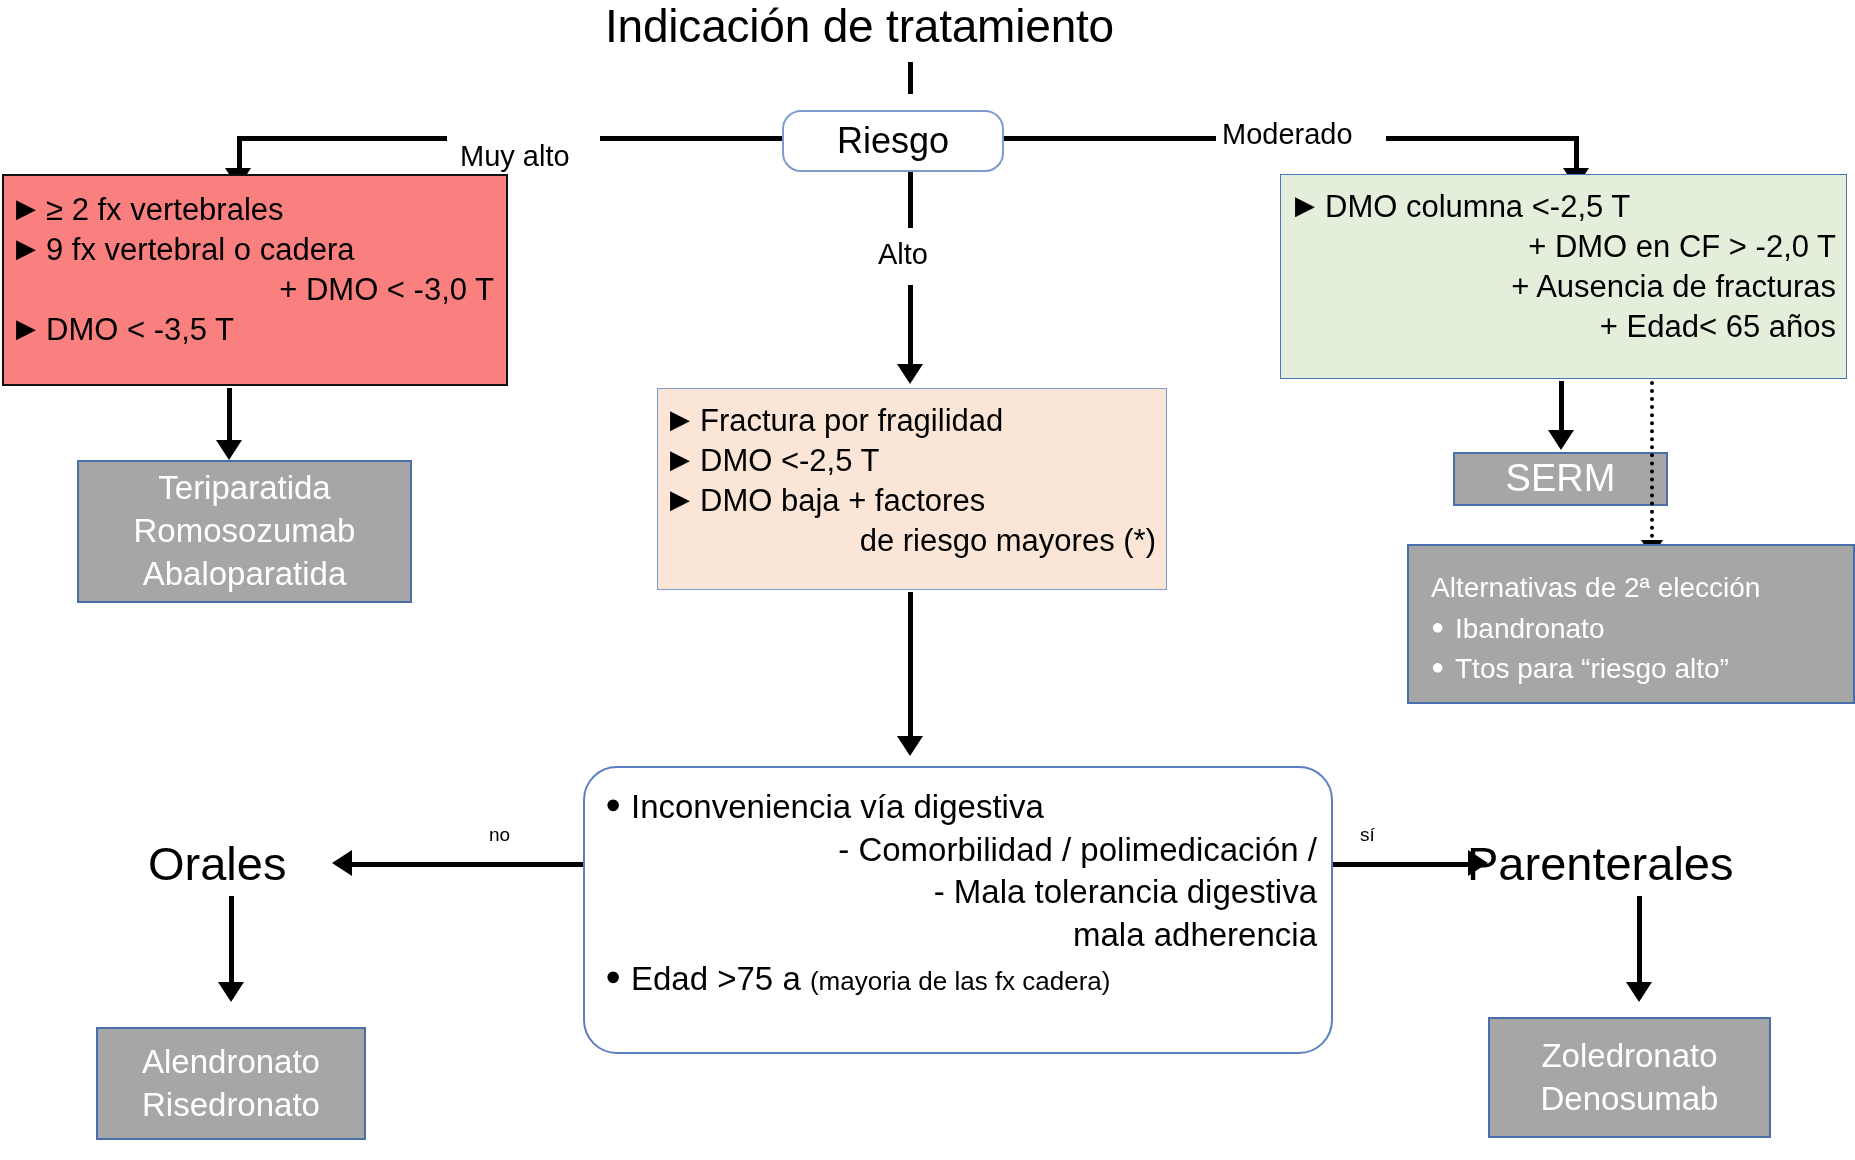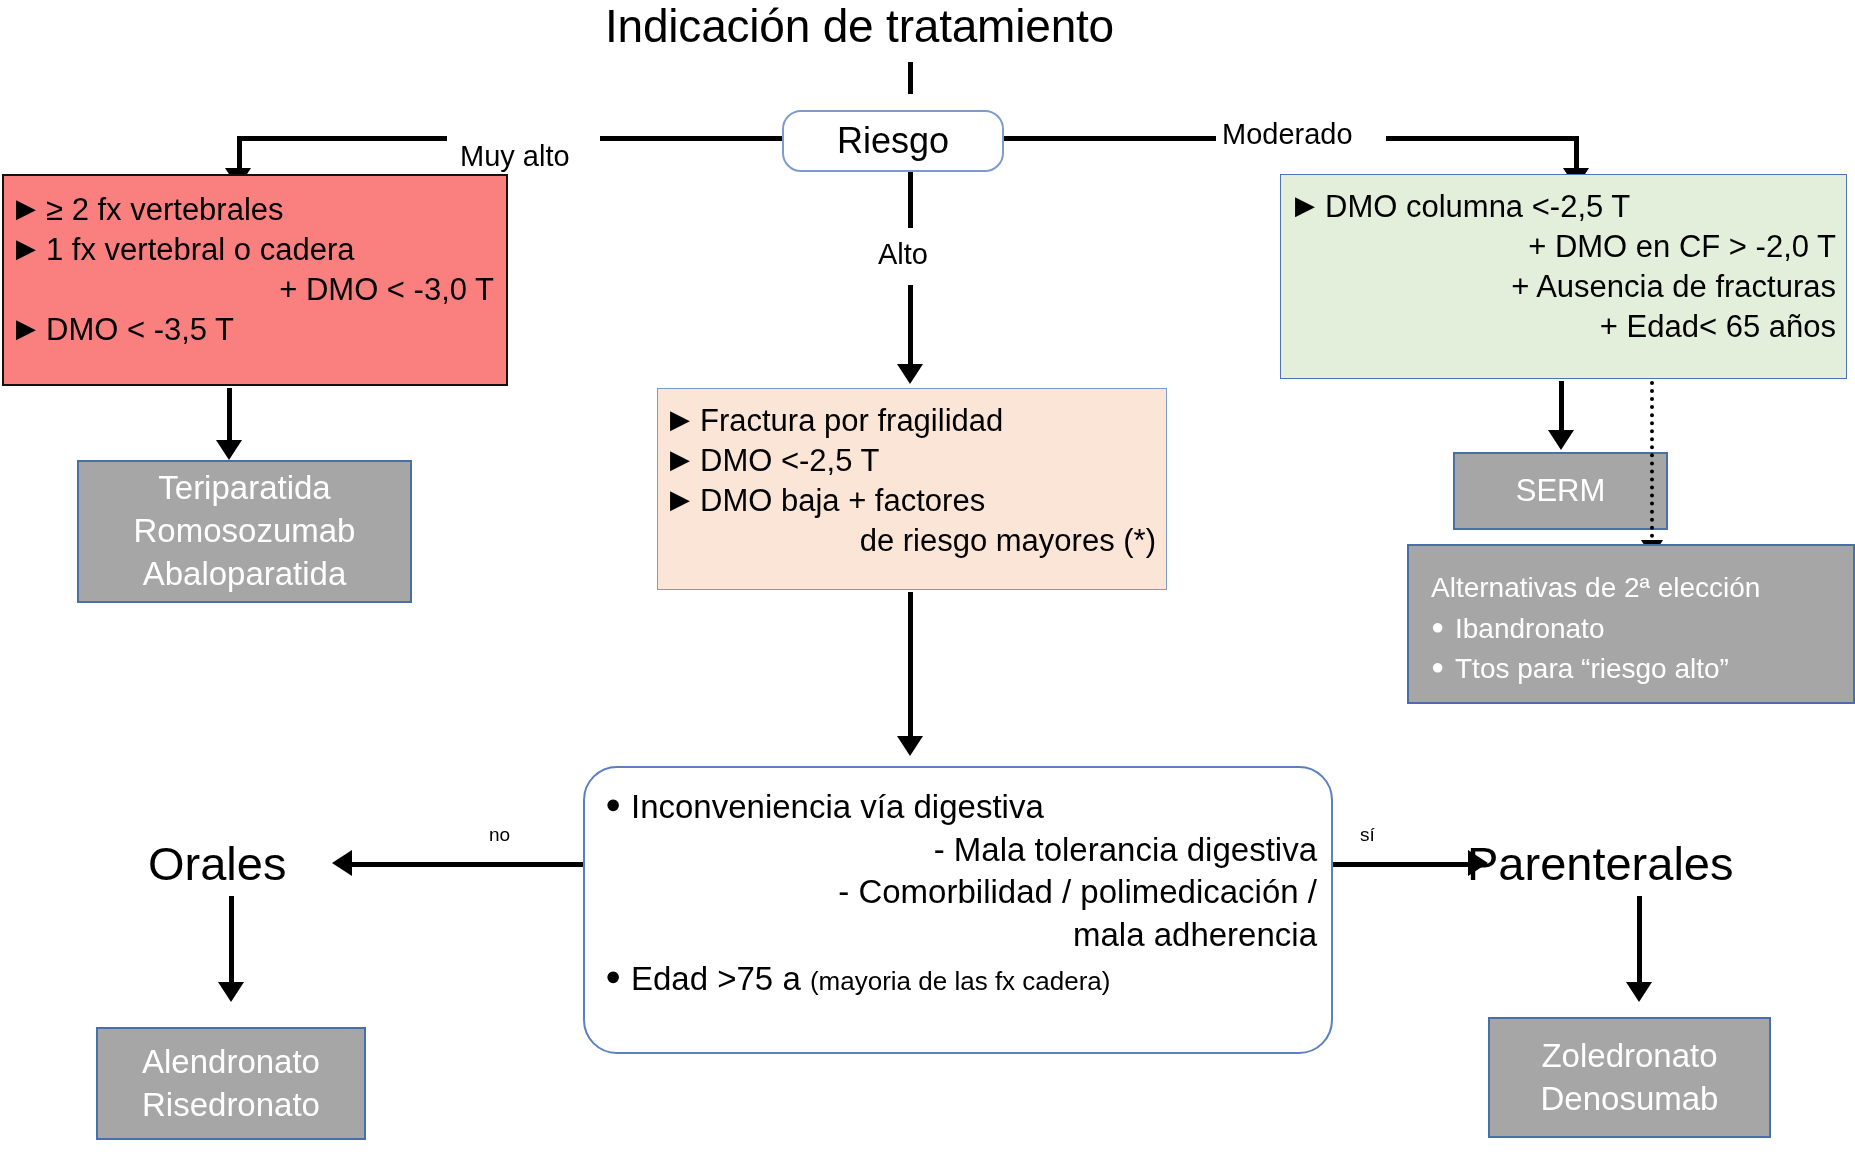--- a/index.html
+++ b/index.html
@@ -158,21 +158,21 @@
   <div class="abs arrow-down" style="left:225px; top:168px;"></div>
 
   <div class="abs box box-red" style="left:2px; top:174px; width:506px; height:212px; padding:14px 12px 0 12px;">
     <div class="brow">
       <span class="tri">▶</span>
       <span class="btxt">≥ 2 fx vertebrales</span>
     </div>
     <div class="brow">
       <span class="tri">▶</span>
       <span class="btxt">
-        <span>1 fx vertebral o cadera</span>
+        <span>9 fx vertebral o cadera</span>
         <span class="indent" style="padding-left:54px;">+ DMO &lt; -3,0 T</span>
       </span>
     </div>
     <div class="brow">
       <span class="tri">▶</span>
       <span class="btxt">DMO &lt; -3,5 T</span>
     </div>
   </div>
 
   <div class="abs ln-v" style="left:227px; top:388px; height:58px;"></div>
@@ -208,22 +208,22 @@
   </div>
 
   <div class="abs ln-v" style="left:908px; top:592px; height:150px;"></div>
   <div class="abs arrow-down" style="left:897px; top:736px;"></div>
 
   <div class="abs box-white-round" style="left:583px; top:766px; width:750px; height:288px; padding:18px 14px 0 20px;">
     <div class="brow">
       <span class="dot">●</span>
       <span class="btxt" style="font-size:33px; line-height:1.29;">
         <span>Inconveniencia vía digestiva</span>
+        <span class="indent" style="padding-left:24px;">- Comorbilidad / polimedicación /</span>
         <span class="indent" style="padding-left:24px;">- Mala tolerancia digestiva</span>
-        <span class="indent" style="padding-left:24px;">- Comorbilidad / polimedicación /</span>
         <span class="indent" style="padding-left:48px;">mala adherencia</span>
       </span>
     </div>
     <div class="brow" style="margin-top:2px;">
       <span class="dot">●</span>
       <span class="btxt" style="font-size:33px; line-height:1.29;">
         <span>Edad &gt;75 a</span>
         <span class="small-note">(mayoria de las fx cadera)</span>
       </span>
     </div>
@@ -271,21 +271,21 @@
         <span class="indent" style="padding-left:22px;">+ DMO en CF &gt; -2,0 T</span>
         <span class="indent" style="padding-left:22px;">+ Ausencia de fracturas</span>
         <span class="indent" style="padding-left:22px;">+ Edad&lt; 65 años</span>
       </span>
     </div>
   </div>
 
   <div class="abs ln-v" style="left:1559px; top:381px; height:56px;"></div>
   <div class="abs arrow-down" style="left:1548px; top:430px;"></div>
 
-  <div class="abs box-gray" style="left:1453px; top:452px; width:215px; height:78px; font-size:31px;">
+  <div class="abs box-gray" style="left:1453px; top:452px; width:215px; height:54px; font-size:38px;">
     <div>SERM</div>
   </div>
 
   <div class="abs dotline" style="left:1650px; top:381px; height:165px;"></div>
   <div class="abs arrow-down-sm" style="left:1641px; top:540px;"></div>
 
   <div class="abs box-gray left-align" style="left:1407px; top:544px; width:448px; height:160px; padding:22px 10px 0 22px; font-size:28px; line-height:1.45;">
     <div>Alternativas de 2ª elección</div>
     <div class="brow">
       <span class="dot" style="width:24px;font-size:22px;line-height:1.6;">●</span>

